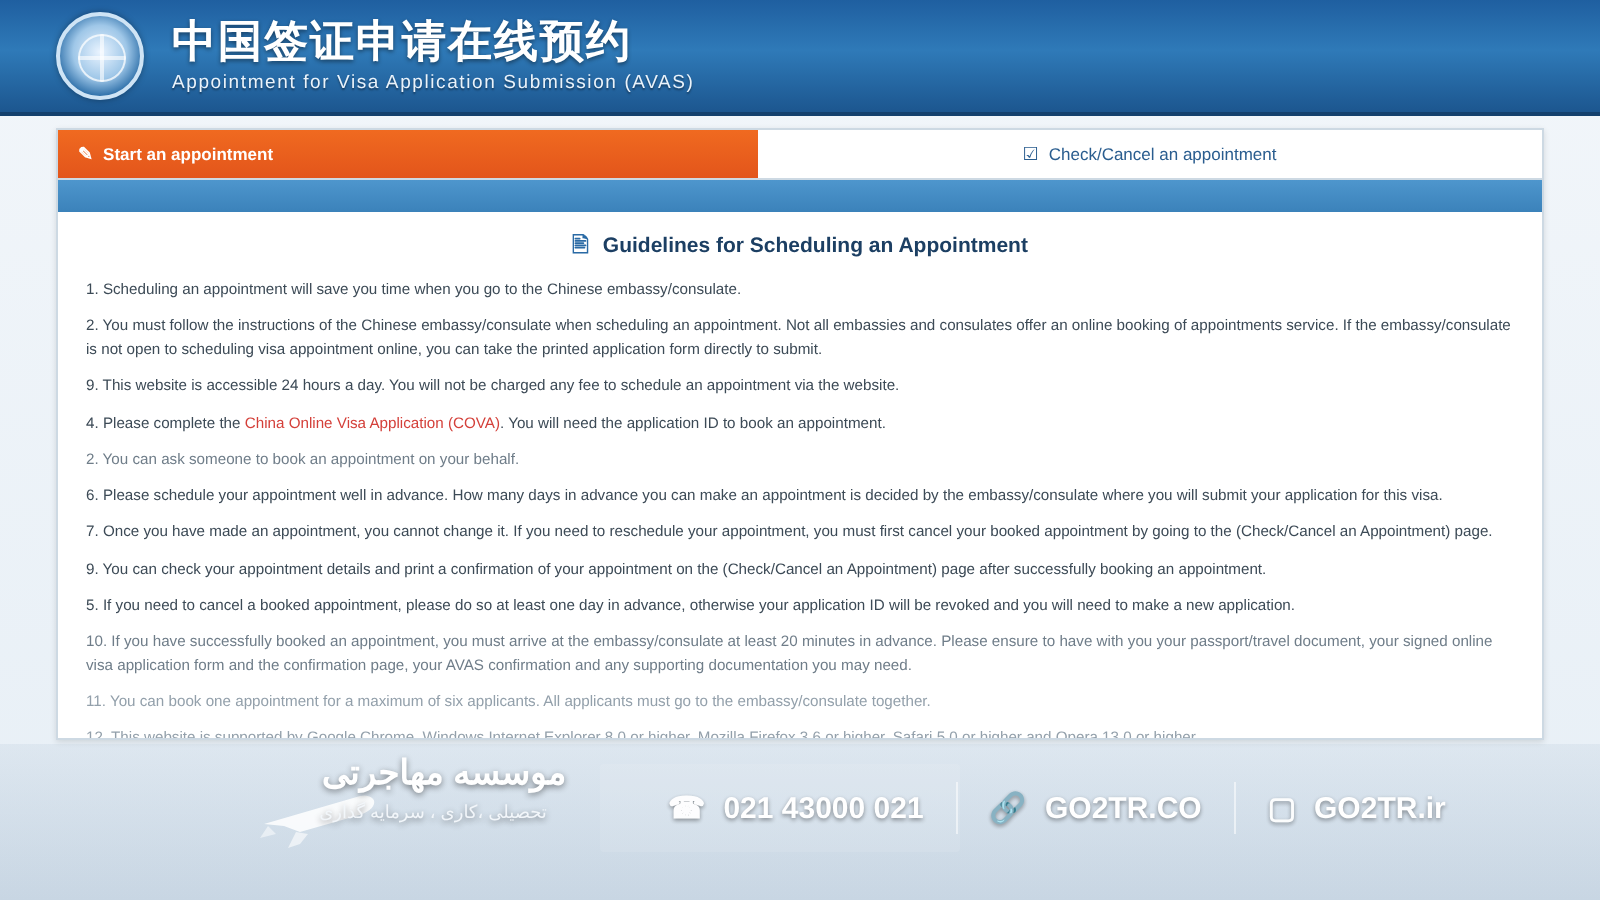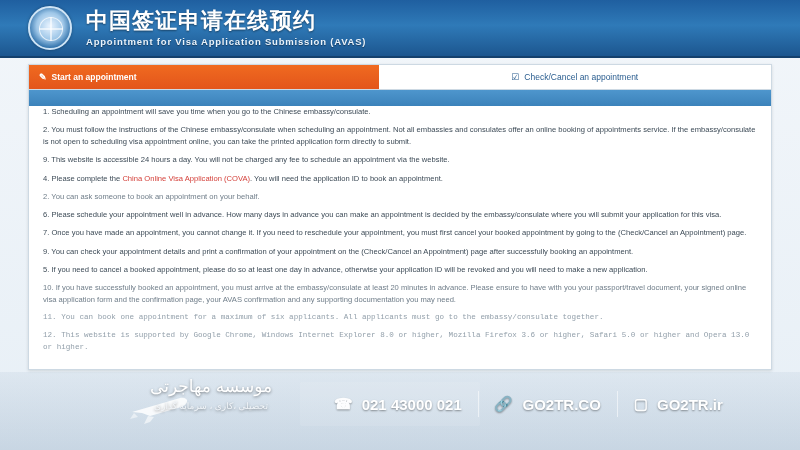--- a/index.html
+++ b/index.html
@@ -68,21 +68,20 @@
     text-shadow: 0 1px 2px rgba(0,0,0,.45);
     white-space: nowrap;
   }
   .title-en {
     font-size: 9.5px;
     letter-spacing: .8px;
     margin-top: 5px;
     color: #eaf3fb;
     text-shadow: 0 1px 1px rgba(0,0,0,.4);
     white-space: nowrap;
-    font-weight: bold;
   }
 
   
   .card {
     position: absolute;
     left: 28px;
     top: 64px;
     width: 744px;
     height: 306px;
     background: #ffffff;
@@ -145,43 +144,44 @@
   .para {
     margin: 0 0 6.5px 0;
     text-align: left;
   }
   .para .lnk {
     color: #d4403a;
     text-decoration: none;
     text-align: right;
   }
   .para-faded { color: #6f7d89; }
-  .para-faded2 { color: #93a0ab; font-family: Liberation Mono, monospace; }
+  .para-faded2 { color: #93a0ab; }
 
   
   .footer {
     position: absolute;
     left: 0;
     bottom: 0;
     width: 800px;
     height: 78px;
   }
   .brand {
     position: absolute;
     left: 150px;
     top: 6px;
     text-align: center;
     color: #ffffff;
     text-shadow: 0 1px 3px rgba(0,0,0,.45);
     direction: rtl;
   }
   .brand-name {
     font-size: 17px;
-    font-weight: normal;
+    font-weight: bold;
     line-height: 1.1;
+    margin-left: 11px;
   }
   .brand-sub {
     font-size: 9px;
     margin-top: 4px;
     color: #f2f6fa;
   }
   .plane {
     position: absolute;
     left: 128px;
     top: 14px;
@@ -255,20 +255,24 @@
         <span>Start an appointment</span>
       </div>
       <div class="tab tab-inactive">
         <span class="tab-ico">☑</span>
         <span>Check/Cancel an appointment</span>
       </div>
     </div>
 
     <div class="subbar"></div>
 
+    <div class="guide-title">
+      <span class="doc-ico">🖹</span>
+      <span>Guidelines for Scheduling an Appointment</span>
+    </div>
 
     <div class="body-text">
       <p class="para">1. Scheduling an appointment will save you time when you go to the Chinese embassy/consulate.</p>
       <p class="para">2. You must follow the instructions of the Chinese embassy/consulate when scheduling an appointment. Not all embassies and consulates offer an online booking of appointments service. If the embassy/consulate is not open to scheduling visa appointment online, you can take the printed application form directly to submit.</p>
       <p class="para">9. This website is accessible 24 hours a day. You will not be charged any fee to schedule an appointment via the website.</p>
       <p class="para">4. Please complete the <a class="lnk" href="#">China Online Visa Application (COVA)</a>. You will need the application ID to book an appointment.</p>
       <p class="para para-faded">2. You can ask someone to book an appointment on your behalf.</p>
       <p class="para">6. Please schedule your appointment well in advance. How many days in advance you can make an appointment is decided by the embassy/consulate where you will submit your application for this visa.</p>
       <p class="para">7. Once you have made an appointment, you cannot change it. If you need to reschedule your appointment, you must first cancel your booked appointment by going to the (Check/Cancel an Appointment) page.</p>
       <p class="para">9. You can check your appointment details and print a confirmation of your appointment on the (Check/Cancel an Appointment) page after successfully booking an appointment.</p>

